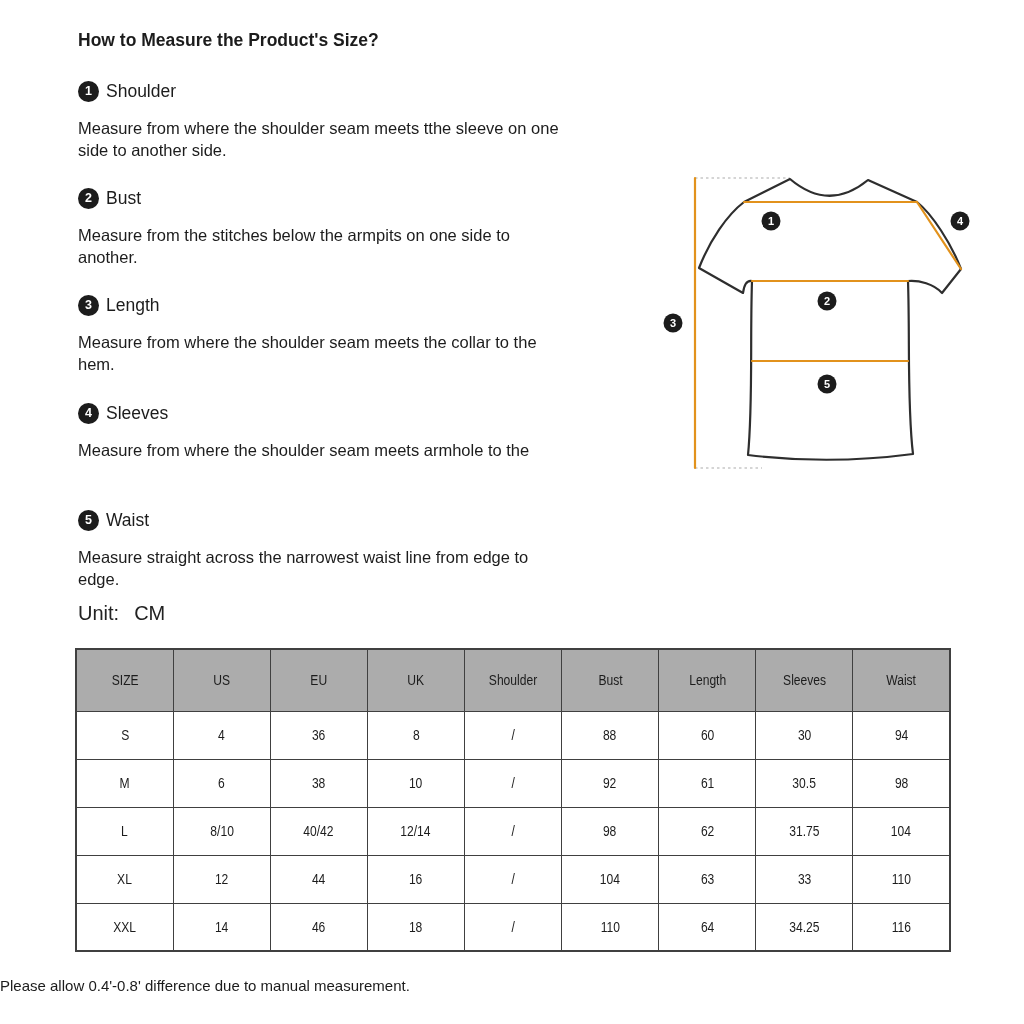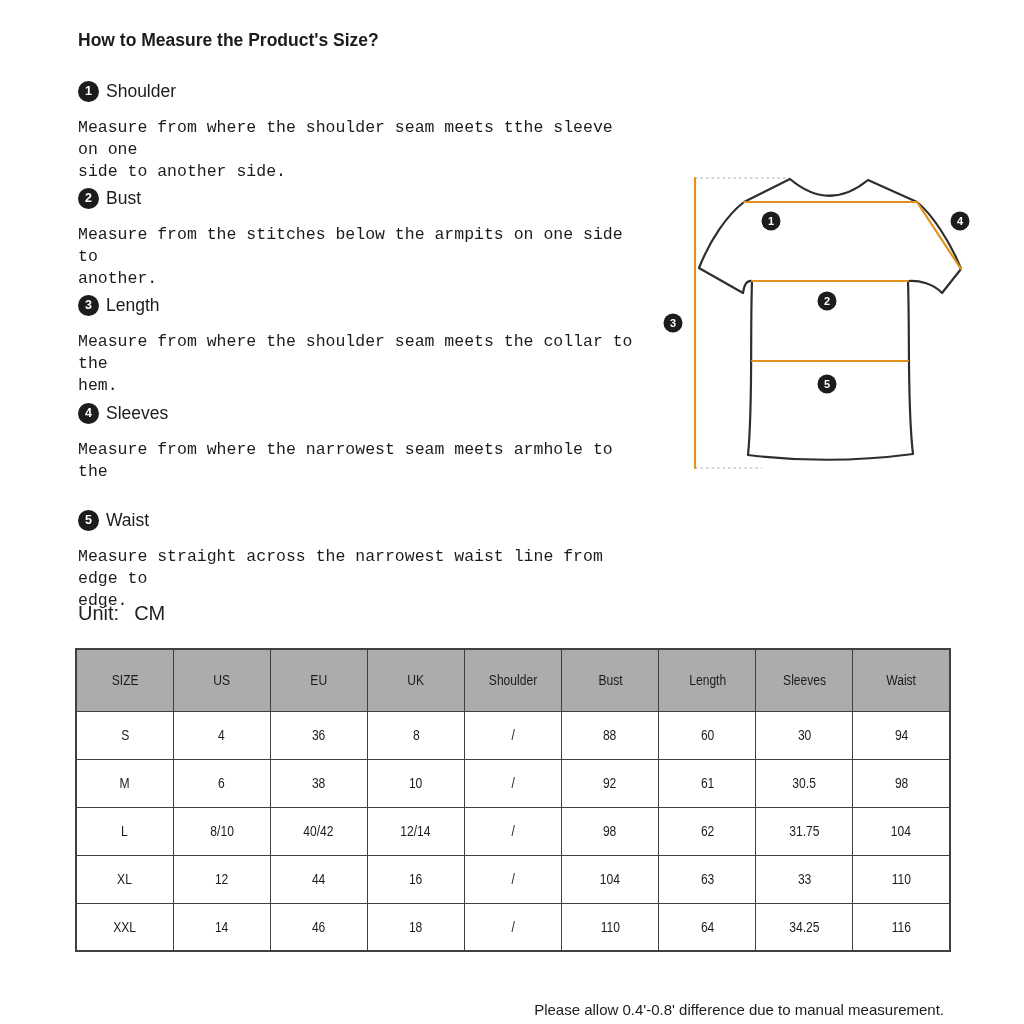--- a/index.html
+++ b/index.html
@@ -22,42 +22,42 @@
   }
   .measure-section{position:absolute;left:78px;width:560px;}
   .sec-head{display:flex;align-items:center;height:21px;}
   .num-badge{
     width:21px;height:21px;border-radius:50%;background:var(--badge-bg);
     color:#fff;font-size:12.5px;font-weight:bold;line-height:21px;
     text-align:center;flex:0 0 21px;
   }
   .sec-label{font-size:17.5px;margin-left:7px;}
   .sec-desc{margin:15px 0 0 0;font-size:16.5px;line-height:22px;}
-  .desc-line{display:block;font-family:Liberation Mono, monospace;}
+  .desc-line{display:block;}
   .unit{position:absolute;left:78px;top:602px;font-size:20px;color:#222;}
   .unit-val{margin-left:15px;}
   .size-table{
     position:absolute;left:75px;top:648px;width:876px;
     border-collapse:collapse;table-layout:fixed;
     border:2px solid var(--table-border);
   }
   .size-table th,.size-table td{
     border:1px solid var(--table-border);
     text-align:center;vertical-align:middle;
     padding:0;font-weight:400;
   }
   .size-table thead th{height:62px;background:var(--header-gray);}
   .size-table tbody td{height:48px;background:#fff;}
   .cond{
     display:inline-block;transform:scaleX(0.78);transform-origin:center;
     font-size:15.5px;letter-spacing:0;white-space:nowrap;
   }
   .footer-note{
     position:absolute;left:0;top:977px;width:944px;
-    text-align:right;font-size:15px;margin-top:24px;
+    text-align:left;font-size:15px;
   }
   .diagram{position:absolute;left:640px;top:150px;}
   .dotted{stroke:#C8C8C8;stroke-width:1.6;stroke-dasharray:2.5 3;fill:none;}
   .shirt{fill:#fff;stroke:#2E2E2E;stroke-width:2.2;stroke-linejoin:round;stroke-linecap:round;}
   .measure{stroke:var(--accent-orange);stroke-width:2.2;stroke-linecap:round;fill:none;}
   .marker-circle{fill:var(--badge-bg);}
   .marker-num{
     fill:#fff;font-size:11px;font-weight:bold;text-anchor:middle;
     font-family:"Liberation Sans",sans-serif;
   }
@@ -99,21 +99,21 @@
     <span class="desc-line">hem.</span>
   </p>
 </section>
 
 <section class="measure-section" style="top:403px">
   <div class="sec-head">
     <span class="num-badge">4</span>
     <span class="sec-label">Sleeves</span>
   </div>
   <p class="sec-desc">
-    <span class="desc-line">Measure from where the narrowest seam meets armhole to the</span>
+    <span class="desc-line">Measure from where the shoulder seam meets armhole to the</span>
   </p>
 </section>
 
 <section class="measure-section" style="top:510px">
   <div class="sec-head">
     <span class="num-badge">5</span>
     <span class="sec-label">Waist</span>
   </div>
   <p class="sec-desc">
     <span class="desc-line">Measure straight across the narrowest waist line from edge to</span>

